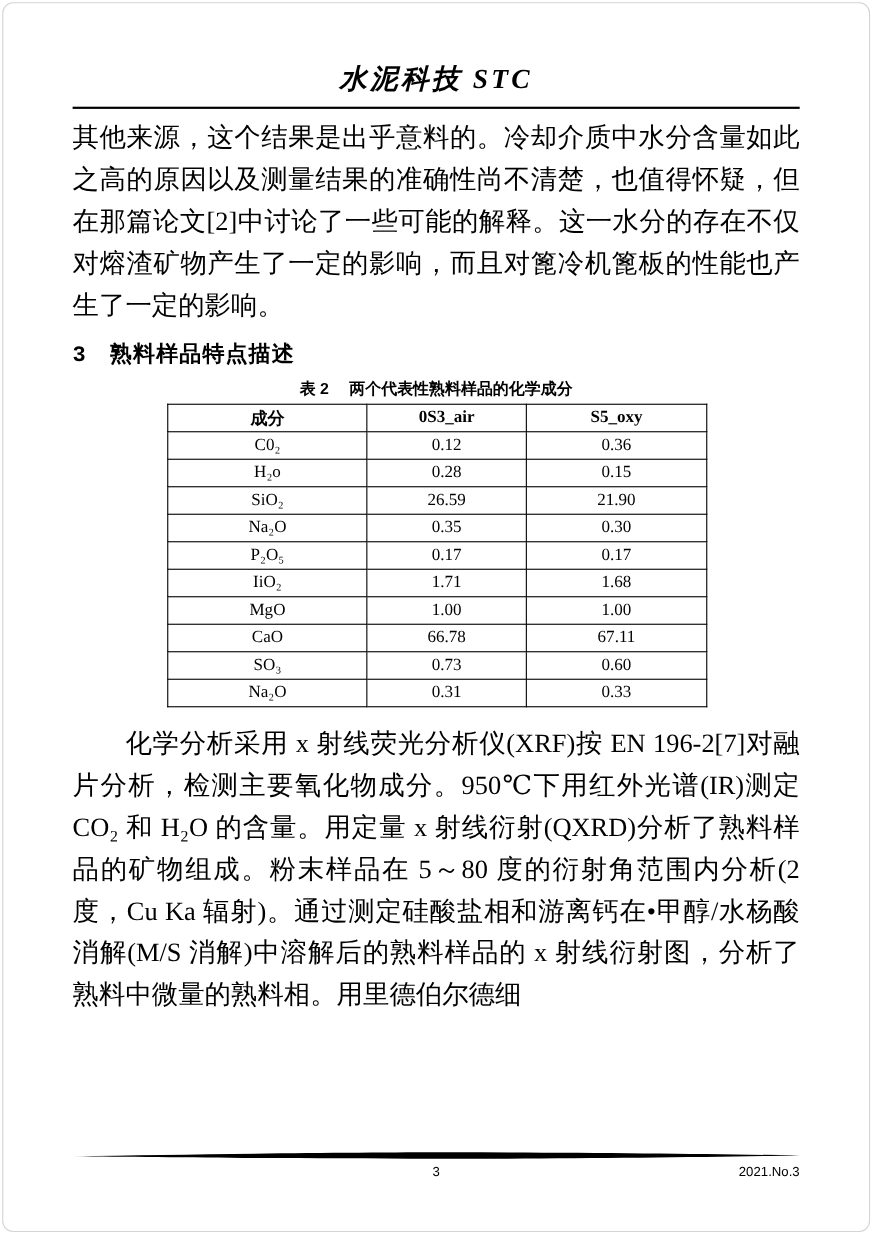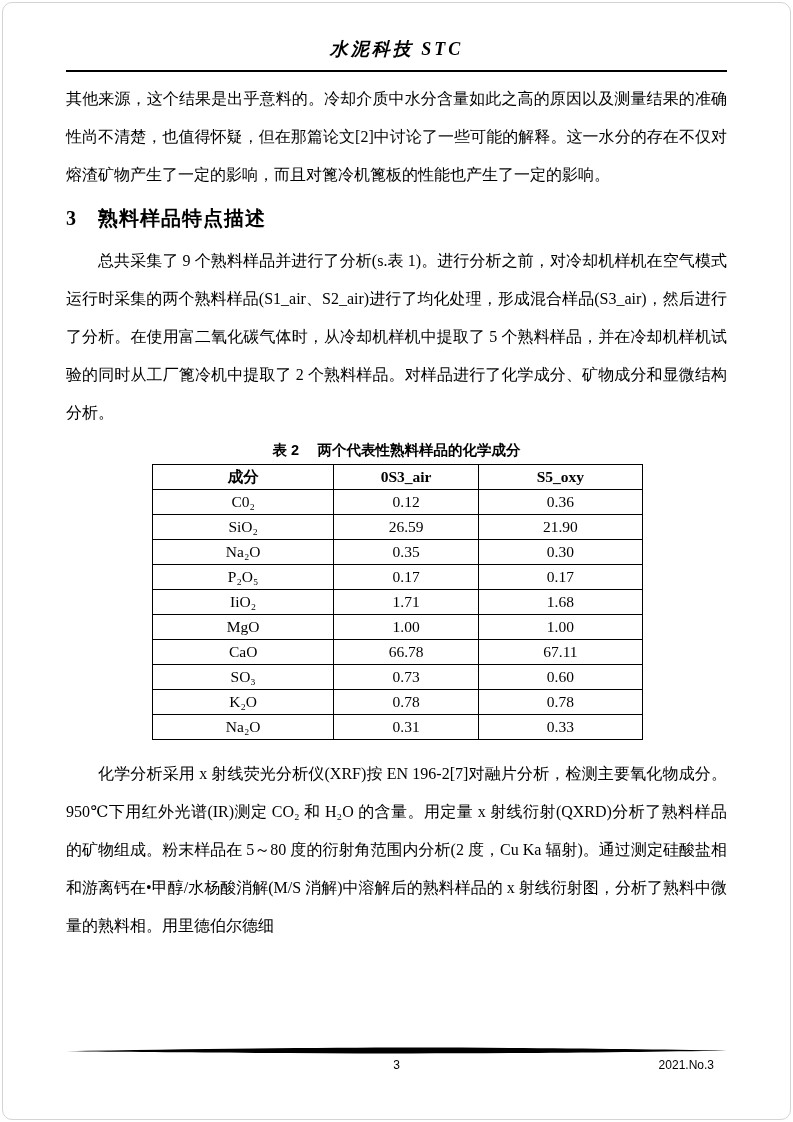--- a/index.html
+++ b/index.html
@@ -16,44 +16,44 @@
     border: 1px solid #d4d4d4;
     border-radius: 10px;
     pointer-events: none;
   }
   .content {
     position: absolute;
     left: 66px; top: 0;
     width: 661px;
   }
   .journal-title {
-    margin-top: 37px;
-    text-align: center;
-    font-size: 18px;
+    margin-top: 55px;
+    text-align: center;
+    font-size: 25px;
     font-weight: 600;
     letter-spacing: 3px;
     font-style: italic;
   }
   .header-rule {
     margin-top: 9px;
     border-top: 2px solid #000;
     height: 0;
   }
   p.body-para {
     margin: 0;
-    font-size: 16px;
+    font-size: 24px;
     line-height: 38px;
     text-align: justify;
     text-justify: inter-character;
   }
   #para1 { margin-top: 8px; }
   .indent { text-indent: 2em; }
   h2.section-heading {
     margin: 11px 0 0 0;
-    font-family: Liberation Serif, serif;
+    font-family: Liberation Mono, monospace;
     font-size: 20px;
     font-weight: bold;
     letter-spacing: 1px;
   }
   #para2 { margin-top: 10px; }
   .table-caption {
     margin-top: 9px;
     text-align: center;
     font-family: "Liberation Sans", "DejaVu Sans", sans-serif;
     font-size: 14.5px;
@@ -91,40 +91,39 @@
     margin-top: 2px;
     height: 16px;
     font-family: "Liberation Sans", "DejaVu Sans", sans-serif;
     font-size: 12px;
   }
   .page-number {
     position: absolute; left: 0; right: 0;
     text-align: center;
   }
   .issue-label {
-    position: absolute; right: 13px; top: 0;
+    position: absolute; right: 0; top: 0;
   }
 </style>
 </head>
 <body>
 
 <div class="page-border"></div>
 
 <div class="content">
 
   <header>
     <div class="journal-title">水泥科技 STC</div>
     <div class="header-rule"></div>
   </header>
 
   <p class="body-para" id="para1">其他来源，这个结果是出乎意料的。冷却介质中水分含量如此之高的原因以及测量结果的准确性尚不清楚，也值得怀疑，但在那篇论文[2]中讨论了一些可能的解释。这一水分的存在不仅对熔渣矿物产生了一定的影响，而且对篦冷机篦板的性能也产生了一定的影响。</p>
 
   <h2 class="section-heading">3　熟料样品特点描述</h2>
 
-  <p class="body-para indent" id="para2">总共采集了 9 个熟料样品并进行了分析(s.表 1)。进行分析之前，对冷却机样机在空气模式运行时采集的两个熟料样品(S1_air、S2_air)进行了均化处理，形成混合样品(S3_air)，然后进行了分析。在使用富二氧化碳气体时，从冷却机样机中提取了 5 个熟料样品，并在冷却机样机试验的同时从工厂篦冷机中提取了 2 个熟料样品。对样品进行了化学成分、矿物成分和显微结构分析。</p>
 
   <div class="table-caption">表 2　 两个代表性熟料样品的化学成分</div>
 
   <table class="chem-table">
     <colgroup>
       <col class="c1">
         <col class="c2">
         <col class="c3">
     </colgroup>
     <thead>
@@ -134,20 +133,25 @@
         <th>S5_oxy</th>
       </tr>
     </thead>
     <tbody id="table-body">
         <tr>
           <td>C0₂</td>
           <td>0.12</td>
           <td>0.36</td>
         </tr>
         <tr>
+          <td>H₂o</td>
+          <td>0.28</td>
+          <td>0.15</td>
+        </tr>
+        <tr>
           <td>SiO₂</td>
           <td>26.59</td>
           <td>21.90</td>
         </tr>
         <tr>
           <td>Na₂O</td>
           <td>0.35</td>
           <td>0.30</td>
         </tr>
         <tr>
@@ -167,25 +171,20 @@
         </tr>
         <tr>
           <td>CaO</td>
           <td>66.78</td>
           <td>67.11</td>
         </tr>
         <tr>
           <td>SO₃</td>
           <td>0.73</td>
           <td>0.60</td>
-        </tr>
-        <tr>
-          <td>K₂O</td>
-          <td>0.78</td>
-          <td>0.78</td>
         </tr>
         <tr>
           <td>Na₂O</td>
           <td>0.31</td>
           <td>0.33</td>
         </tr>
       </tbody>
   </table>
 
   <p class="body-para indent" id="para3">化学分析采用 x 射线荧光分析仪(XRF)按 EN 196-2[7]对融片分析，检测主要氧化物成分。950℃下用红外光谱(IR)测定 CO₂ 和 H₂O 的含量。用定量 x 射线衍射(QXRD)分析了熟料样品的矿物组成。粉末样品在 5～80 度的衍射角范围内分析(2 度，Cu Ka 辐射)。通过测定硅酸盐相和游离钙在•甲醇/水杨酸消解(M/S 消解)中溶解后的熟料样品的 x 射线衍射图，分析了熟料中微量的熟料相。用里德伯尔德细</p>

